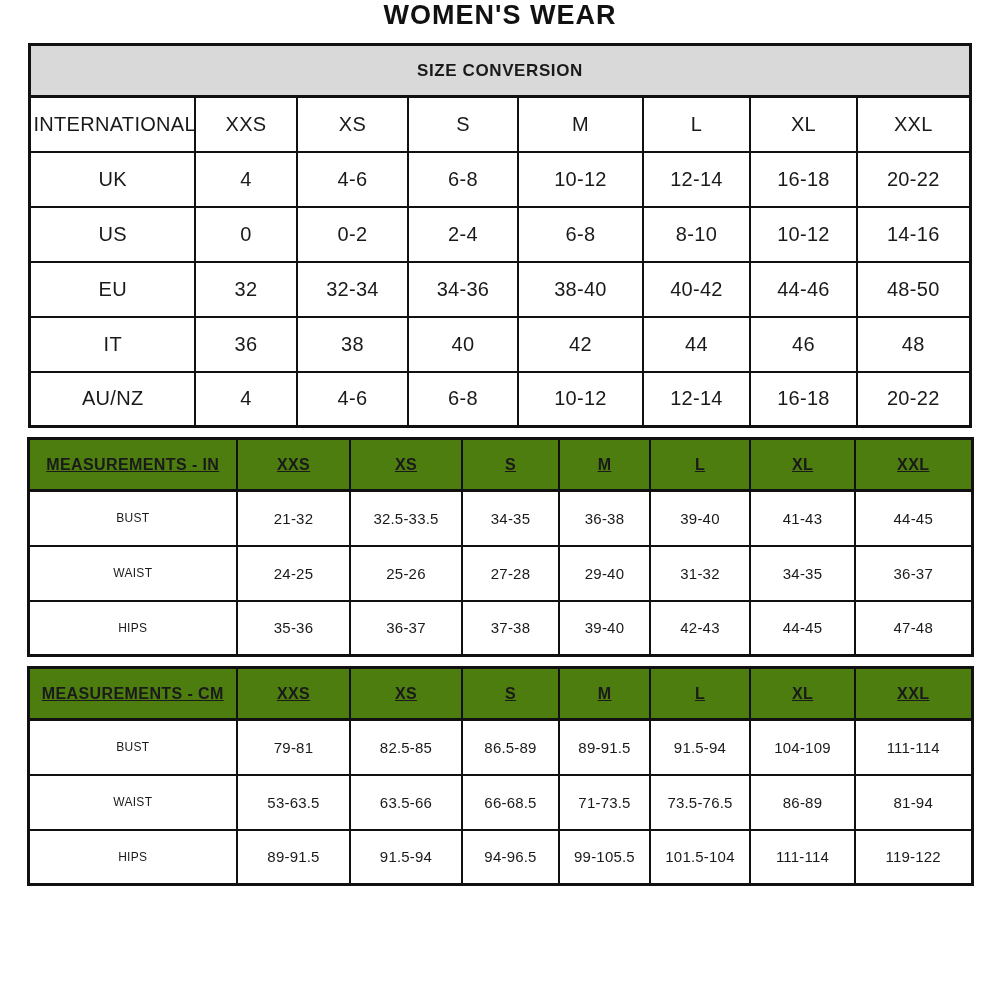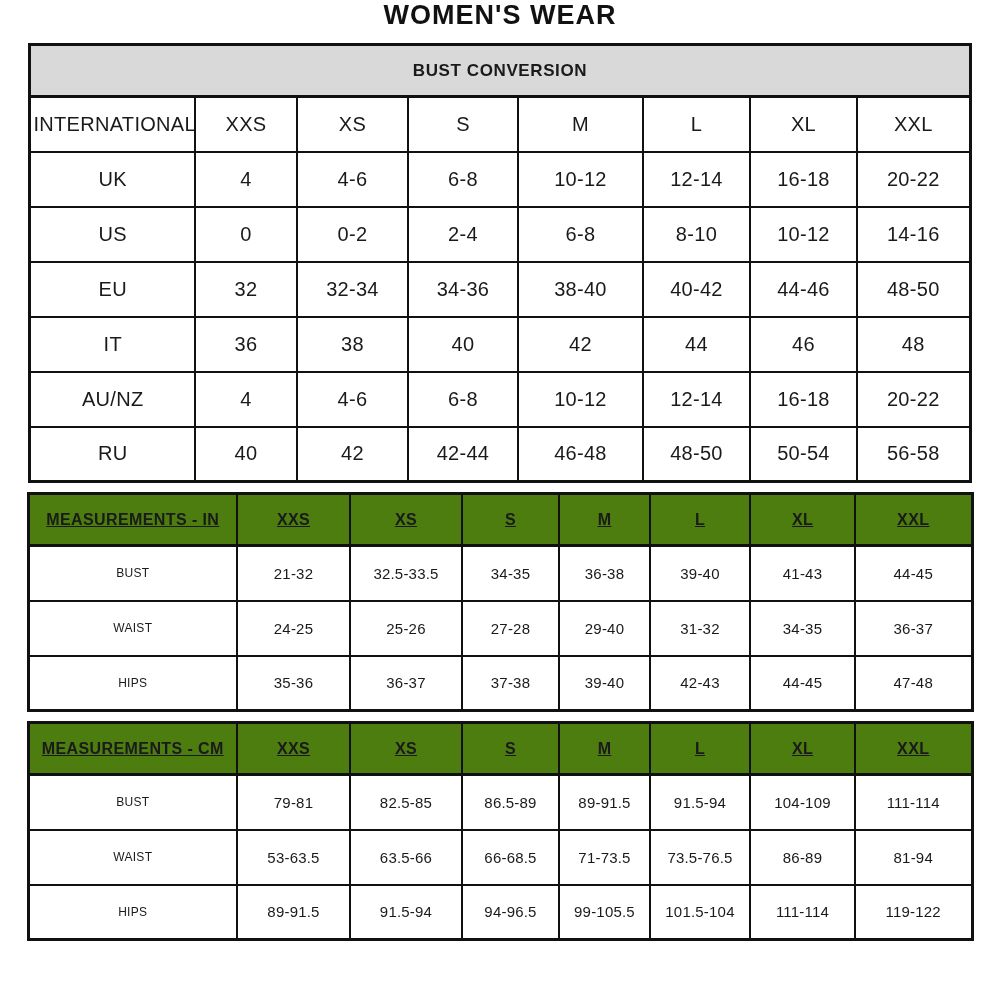--- a/index.html
+++ b/index.html
@@ -79,21 +79,21 @@
         <col style="width:102px">
         <col style="width:111px">
         <col style="width:110px">
       <col style="width:125px">
         <col style="width:107px">
         <col style="width:107px">
         <col style="width:113px">
     </colgroup>
     <tbody>
         <tr class="title-row">
-      <td colspan="8">BUST CONVERSION</td>
+      <td colspan="8">SIZE CONVERSION</td>
     </tr>
     <tr>
       <td>INTERNATIONAL</td>
       <td>XXS</td>
       <td>XS</td>
       <td>S</td>
       <td>M</td>
       <td>L</td>
       <td>XL</td>
       <td>XXL</td>
@@ -140,30 +140,20 @@
     </tr>
     <tr>
       <td>AU/NZ</td>
       <td>4</td>
       <td>4-6</td>
       <td>6-8</td>
       <td>10-12</td>
       <td>12-14</td>
       <td>16-18</td>
       <td>20-22</td>
-    </tr>
-    <tr>
-      <td>RU</td>
-      <td>40</td>
-      <td>42</td>
-      <td>42-44</td>
-      <td>46-48</td>
-      <td>48-50</td>
-      <td>50-54</td>
-      <td>56-58</td>
     </tr>
   </tbody>
     </table>
 
   <table class="meas-table">
     <colgroup>
       <col style="width:209px">
         <col style="width:113px">
         <col style="width:112px">
         <col style="width:97px">

